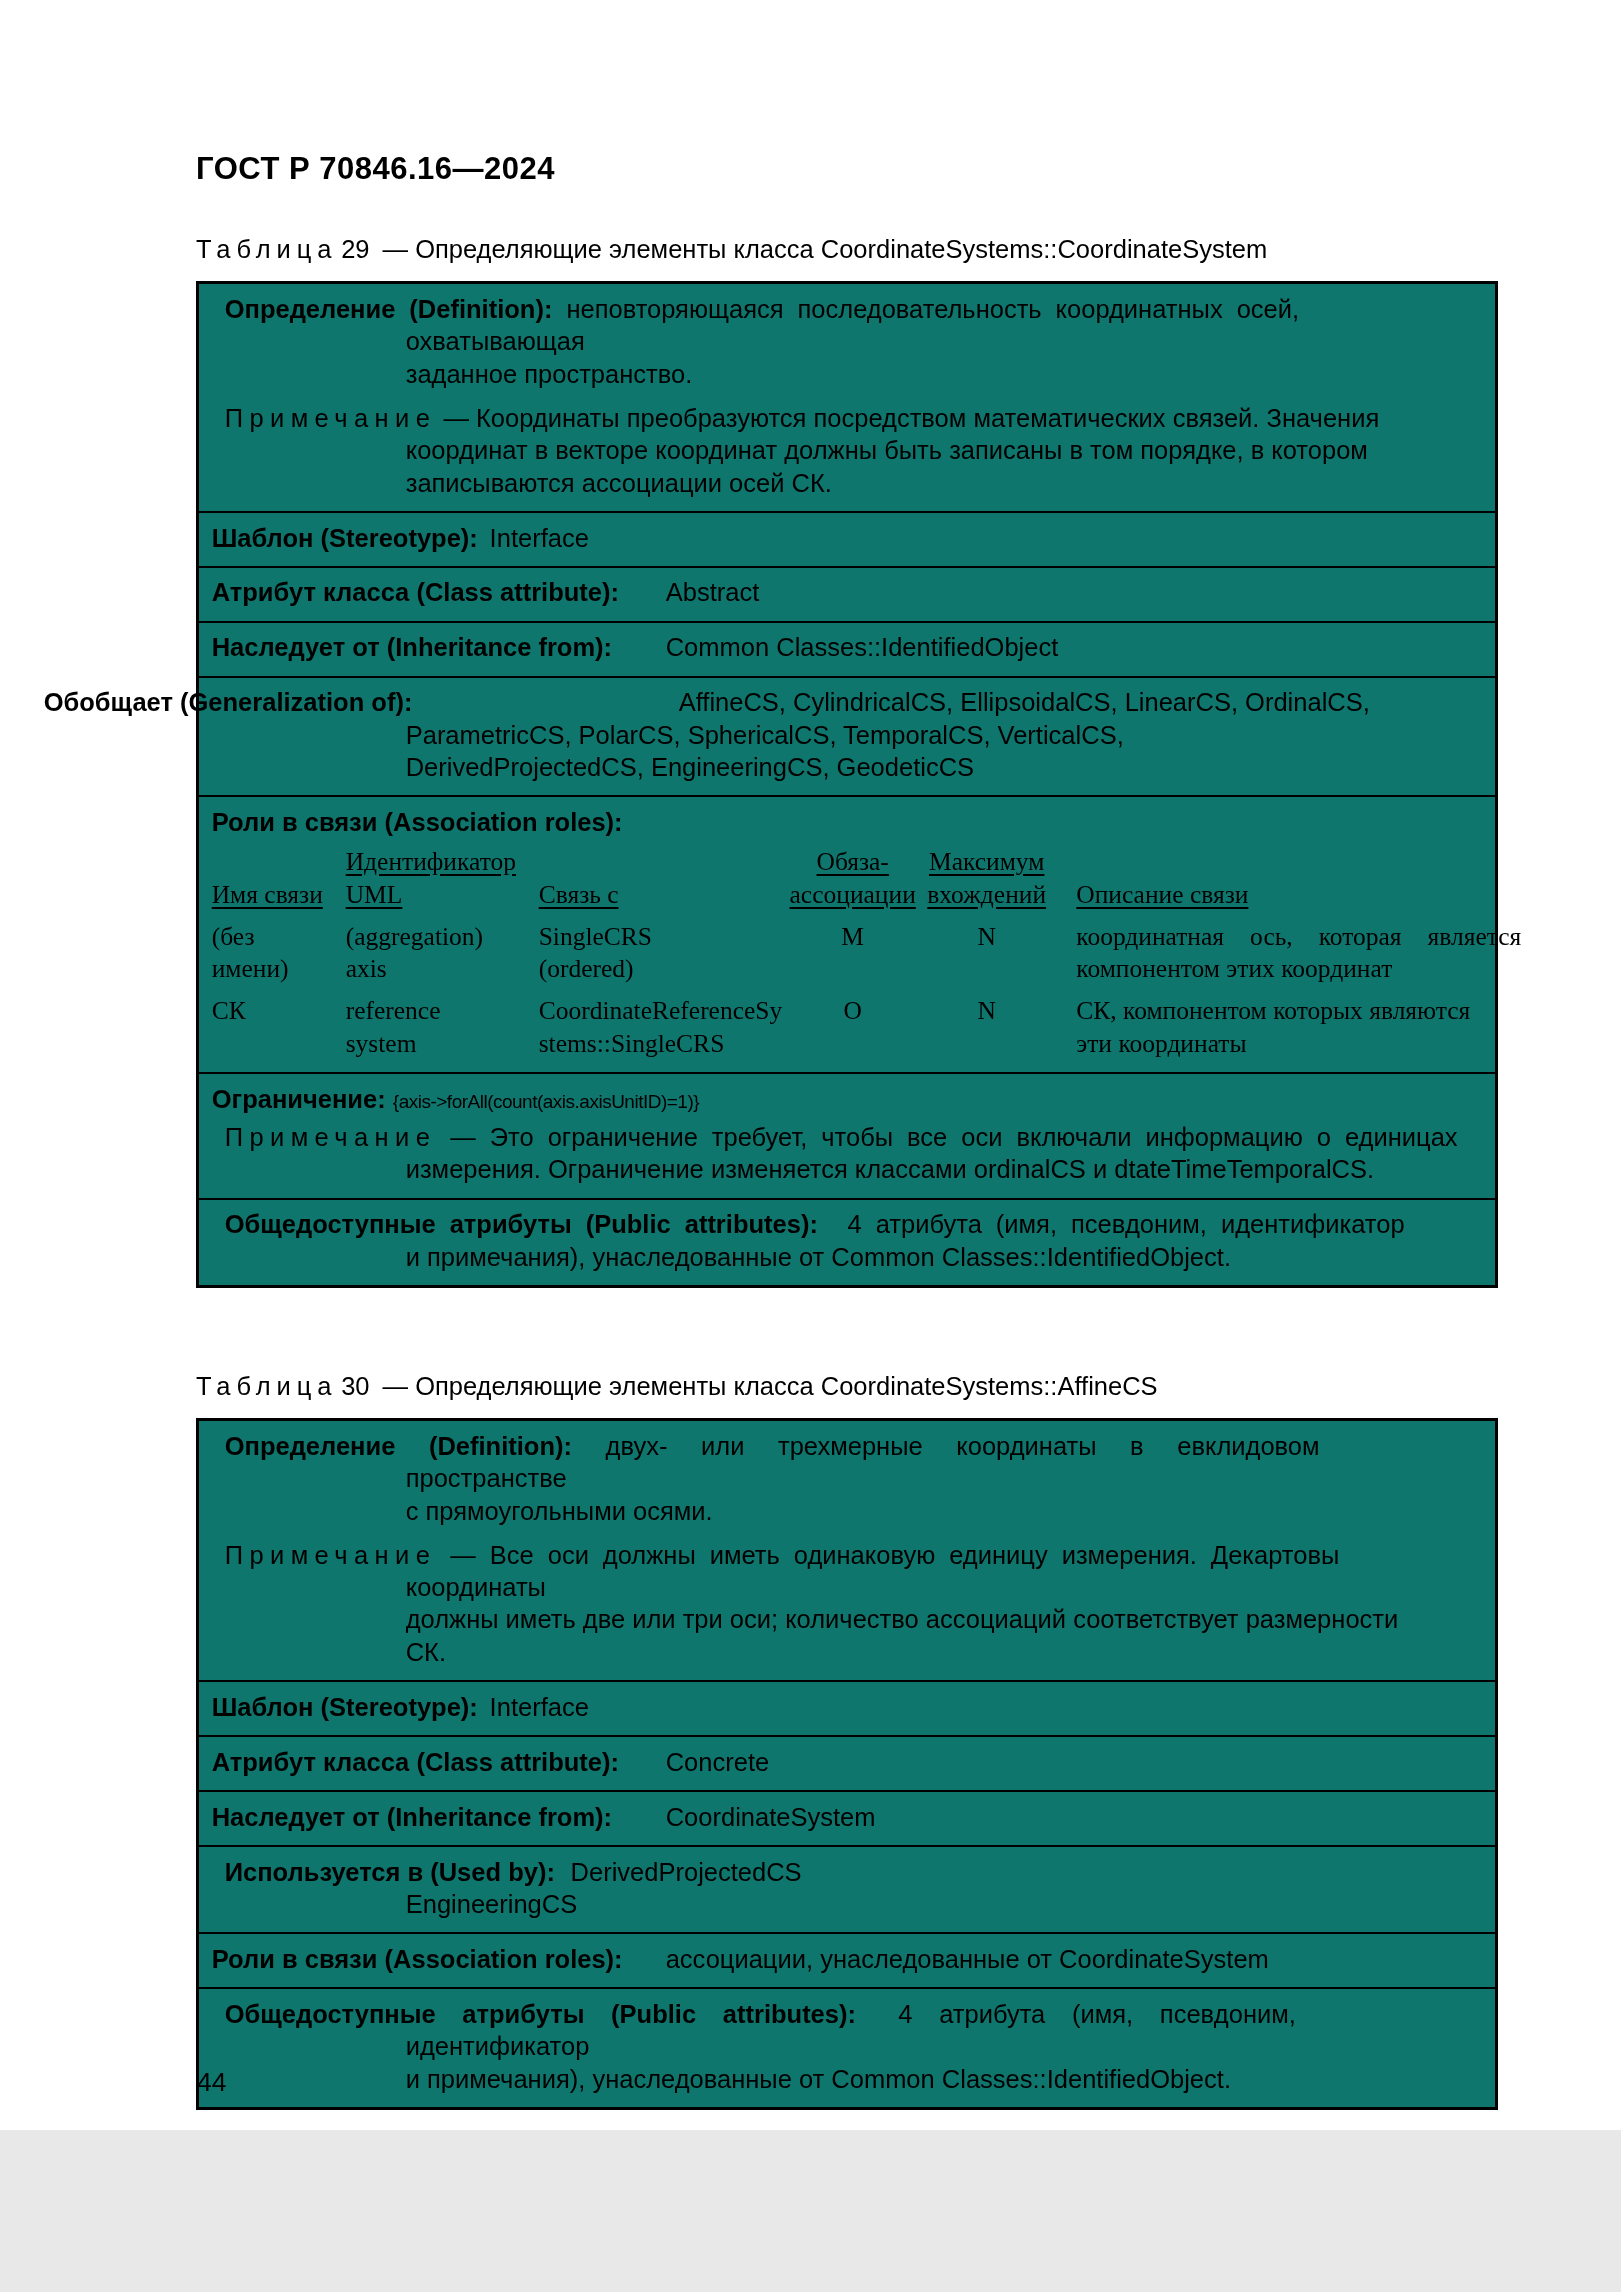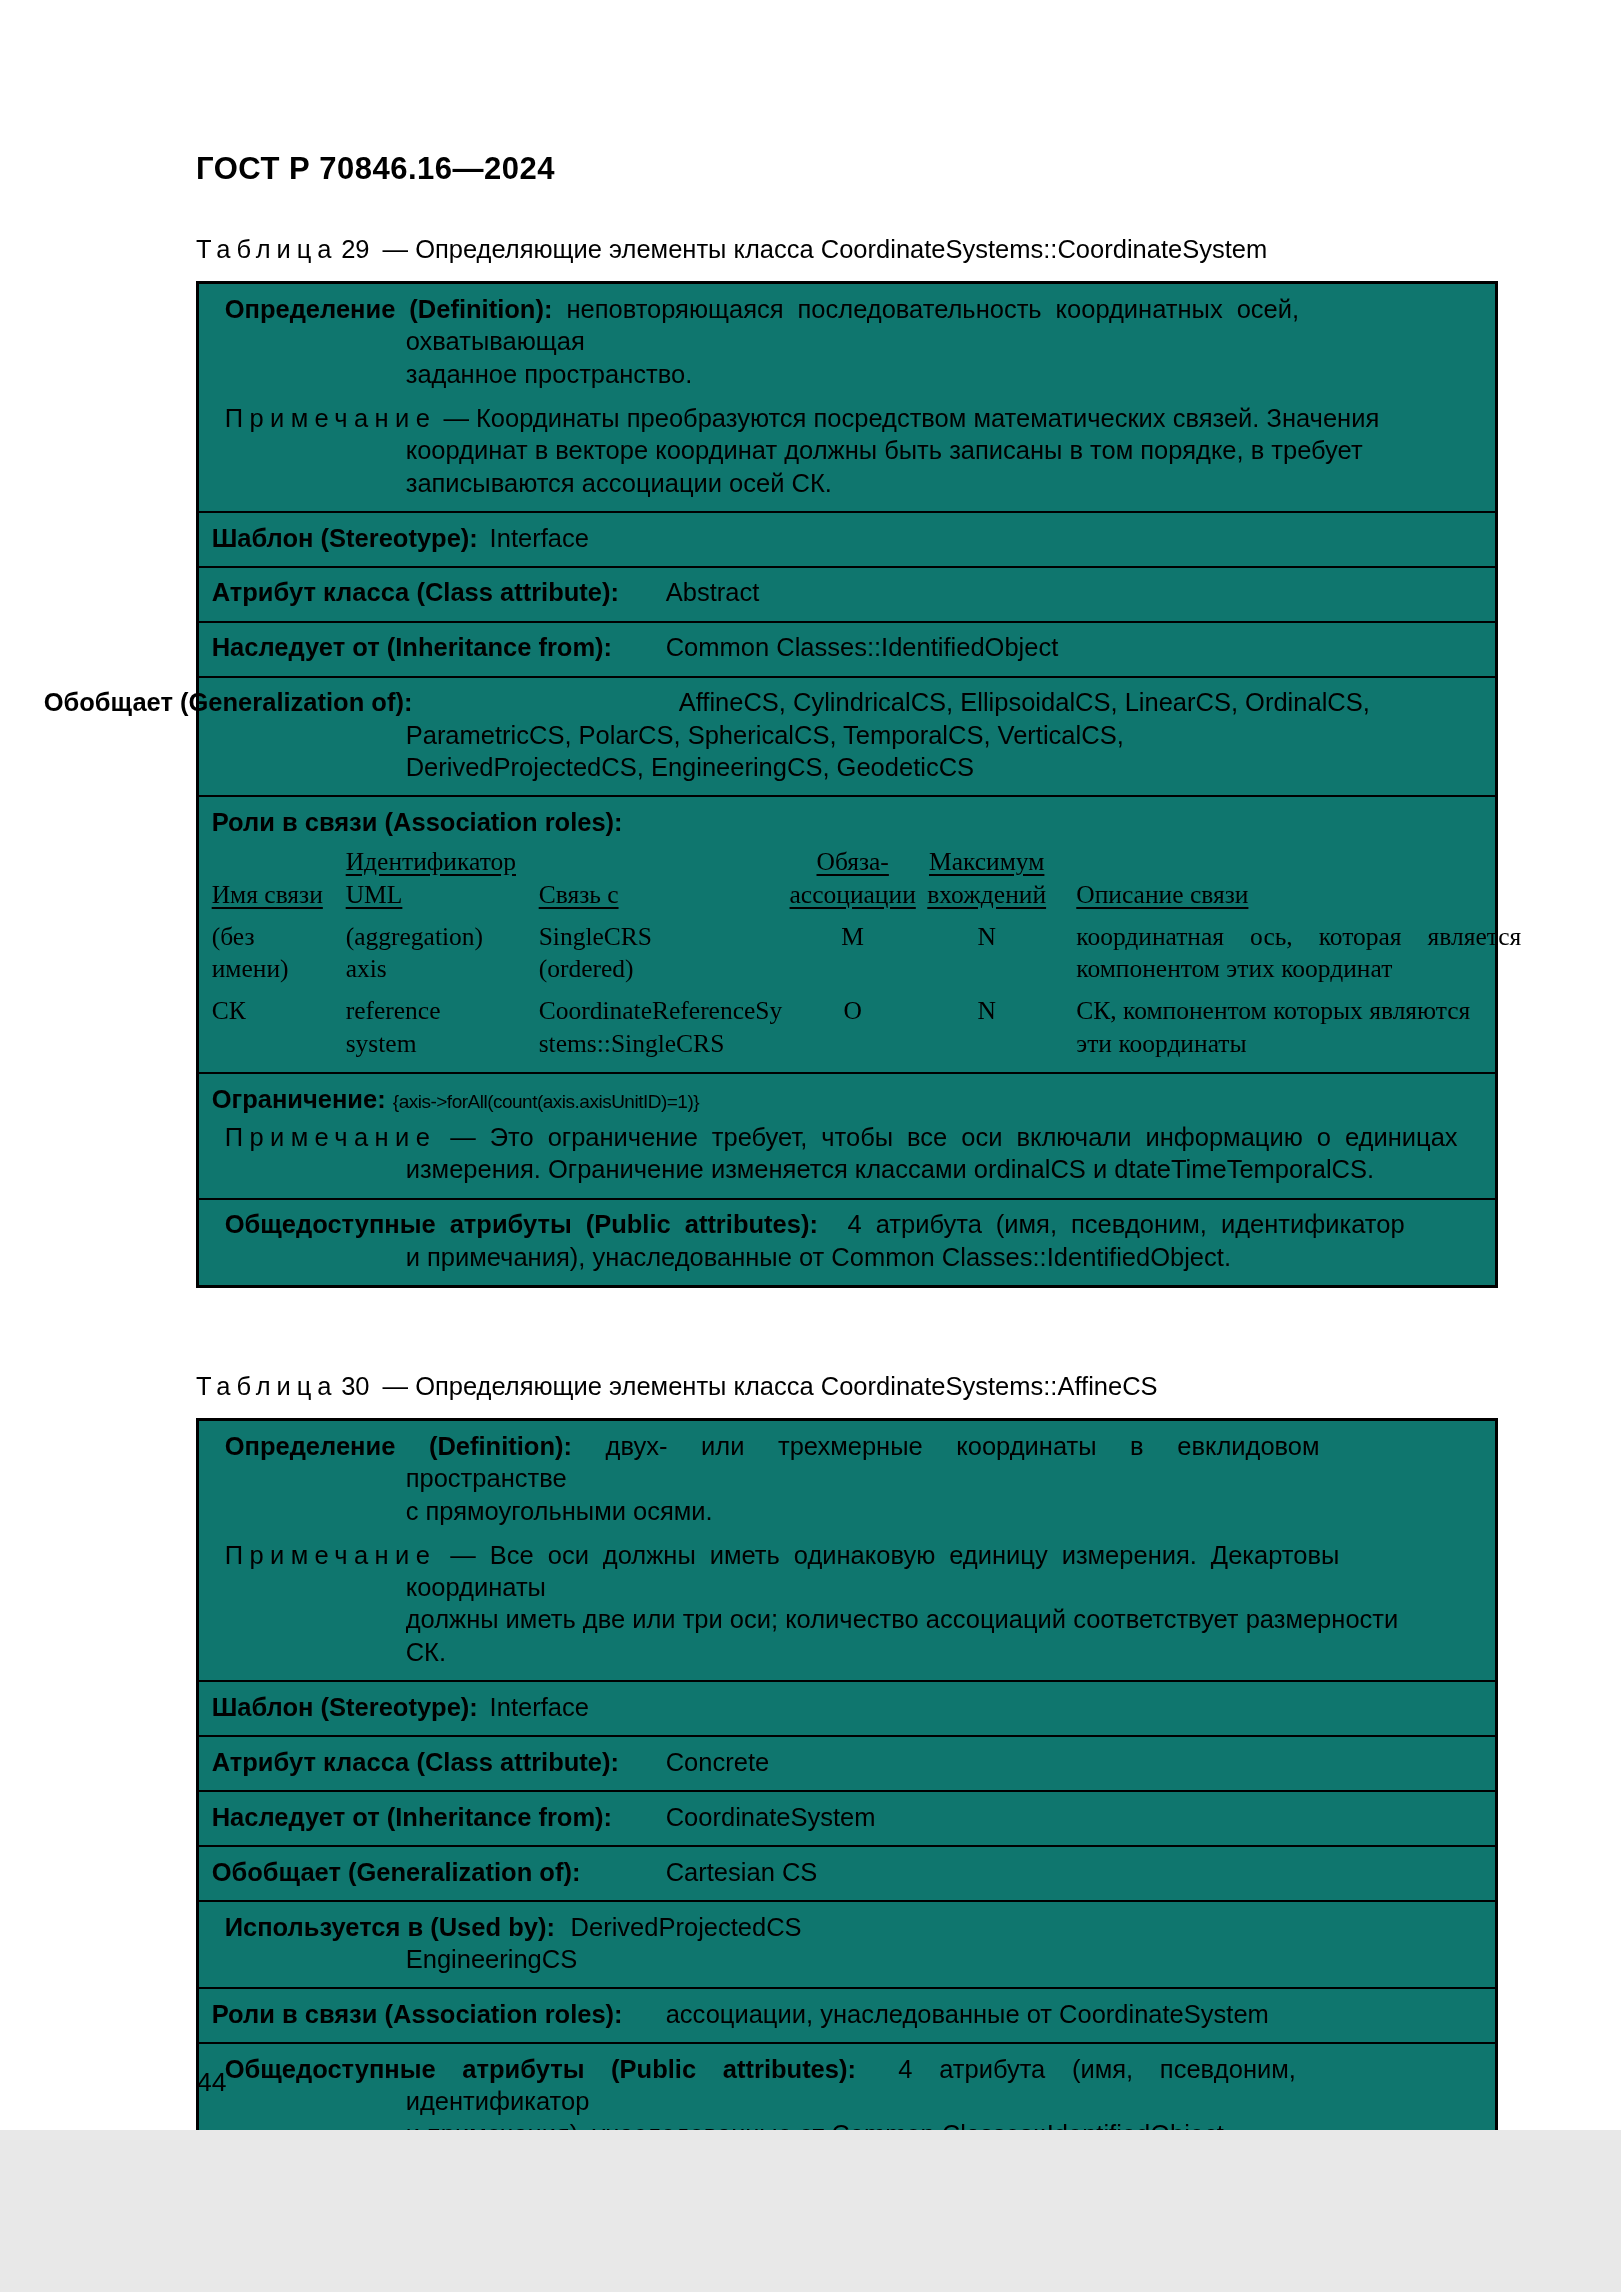--- a/index.html
+++ b/index.html
@@ -58,21 +58,21 @@
 
       <div class="trow">
         <div class="para j1">
           <span class="lbl">Определение (Definition):</span>
           <span class="pre">неповторяющаяся последовательность координатных осей, охватывающая
 заданное пространство.</span>
         </div>
         <div class="para blockgap">
           <span class="note-lbl">Примечание</span>
           <span class="pre">—  Координаты преобразуются посредством математических связей. Значения
-координат в векторе координат должны быть записаны в том порядке, в требует
+координат в векторе координат должны быть записаны в том порядке, в котором
 записываются ассоциации осей СК.</span>
         </div>
       </div>
 
       <div class="trow">
         <span class="lbl">Шаблон (Stereotype):</span><span class="gap12">Interface</span>
       </div>
 
       <div class="trow">
         <span class="lbl lw">Атрибут класса (Class attribute):</span><span>Abstract</span>
@@ -174,23 +174,20 @@
       </div>
 
       <div class="trow">
         <span class="lbl lw">Атрибут класса (Class attribute):</span><span>Concrete</span>
       </div>
 
       <div class="trow">
         <span class="lbl lw">Наследует от (Inheritance from):</span><span>CoordinateSystem</span>
       </div>
 
-      <div class="trow">
-        <span class="lbl lw">Обобщает (Generalization of):</span><span>Cartesian CS</span>
-      </div>
 
       <div class="trow">
         <div class="para">
           <span class="lbl">Используется в (Used by):</span><span class="pre gap16">DerivedProjectedCS
 EngineeringCS</span>
         </div>
       </div>
 
       <div class="trow">
         <span class="lbl lw">Роли в связи (Association roles):</span><span>ассоциации, унаследованные от CoordinateSystem</span>

